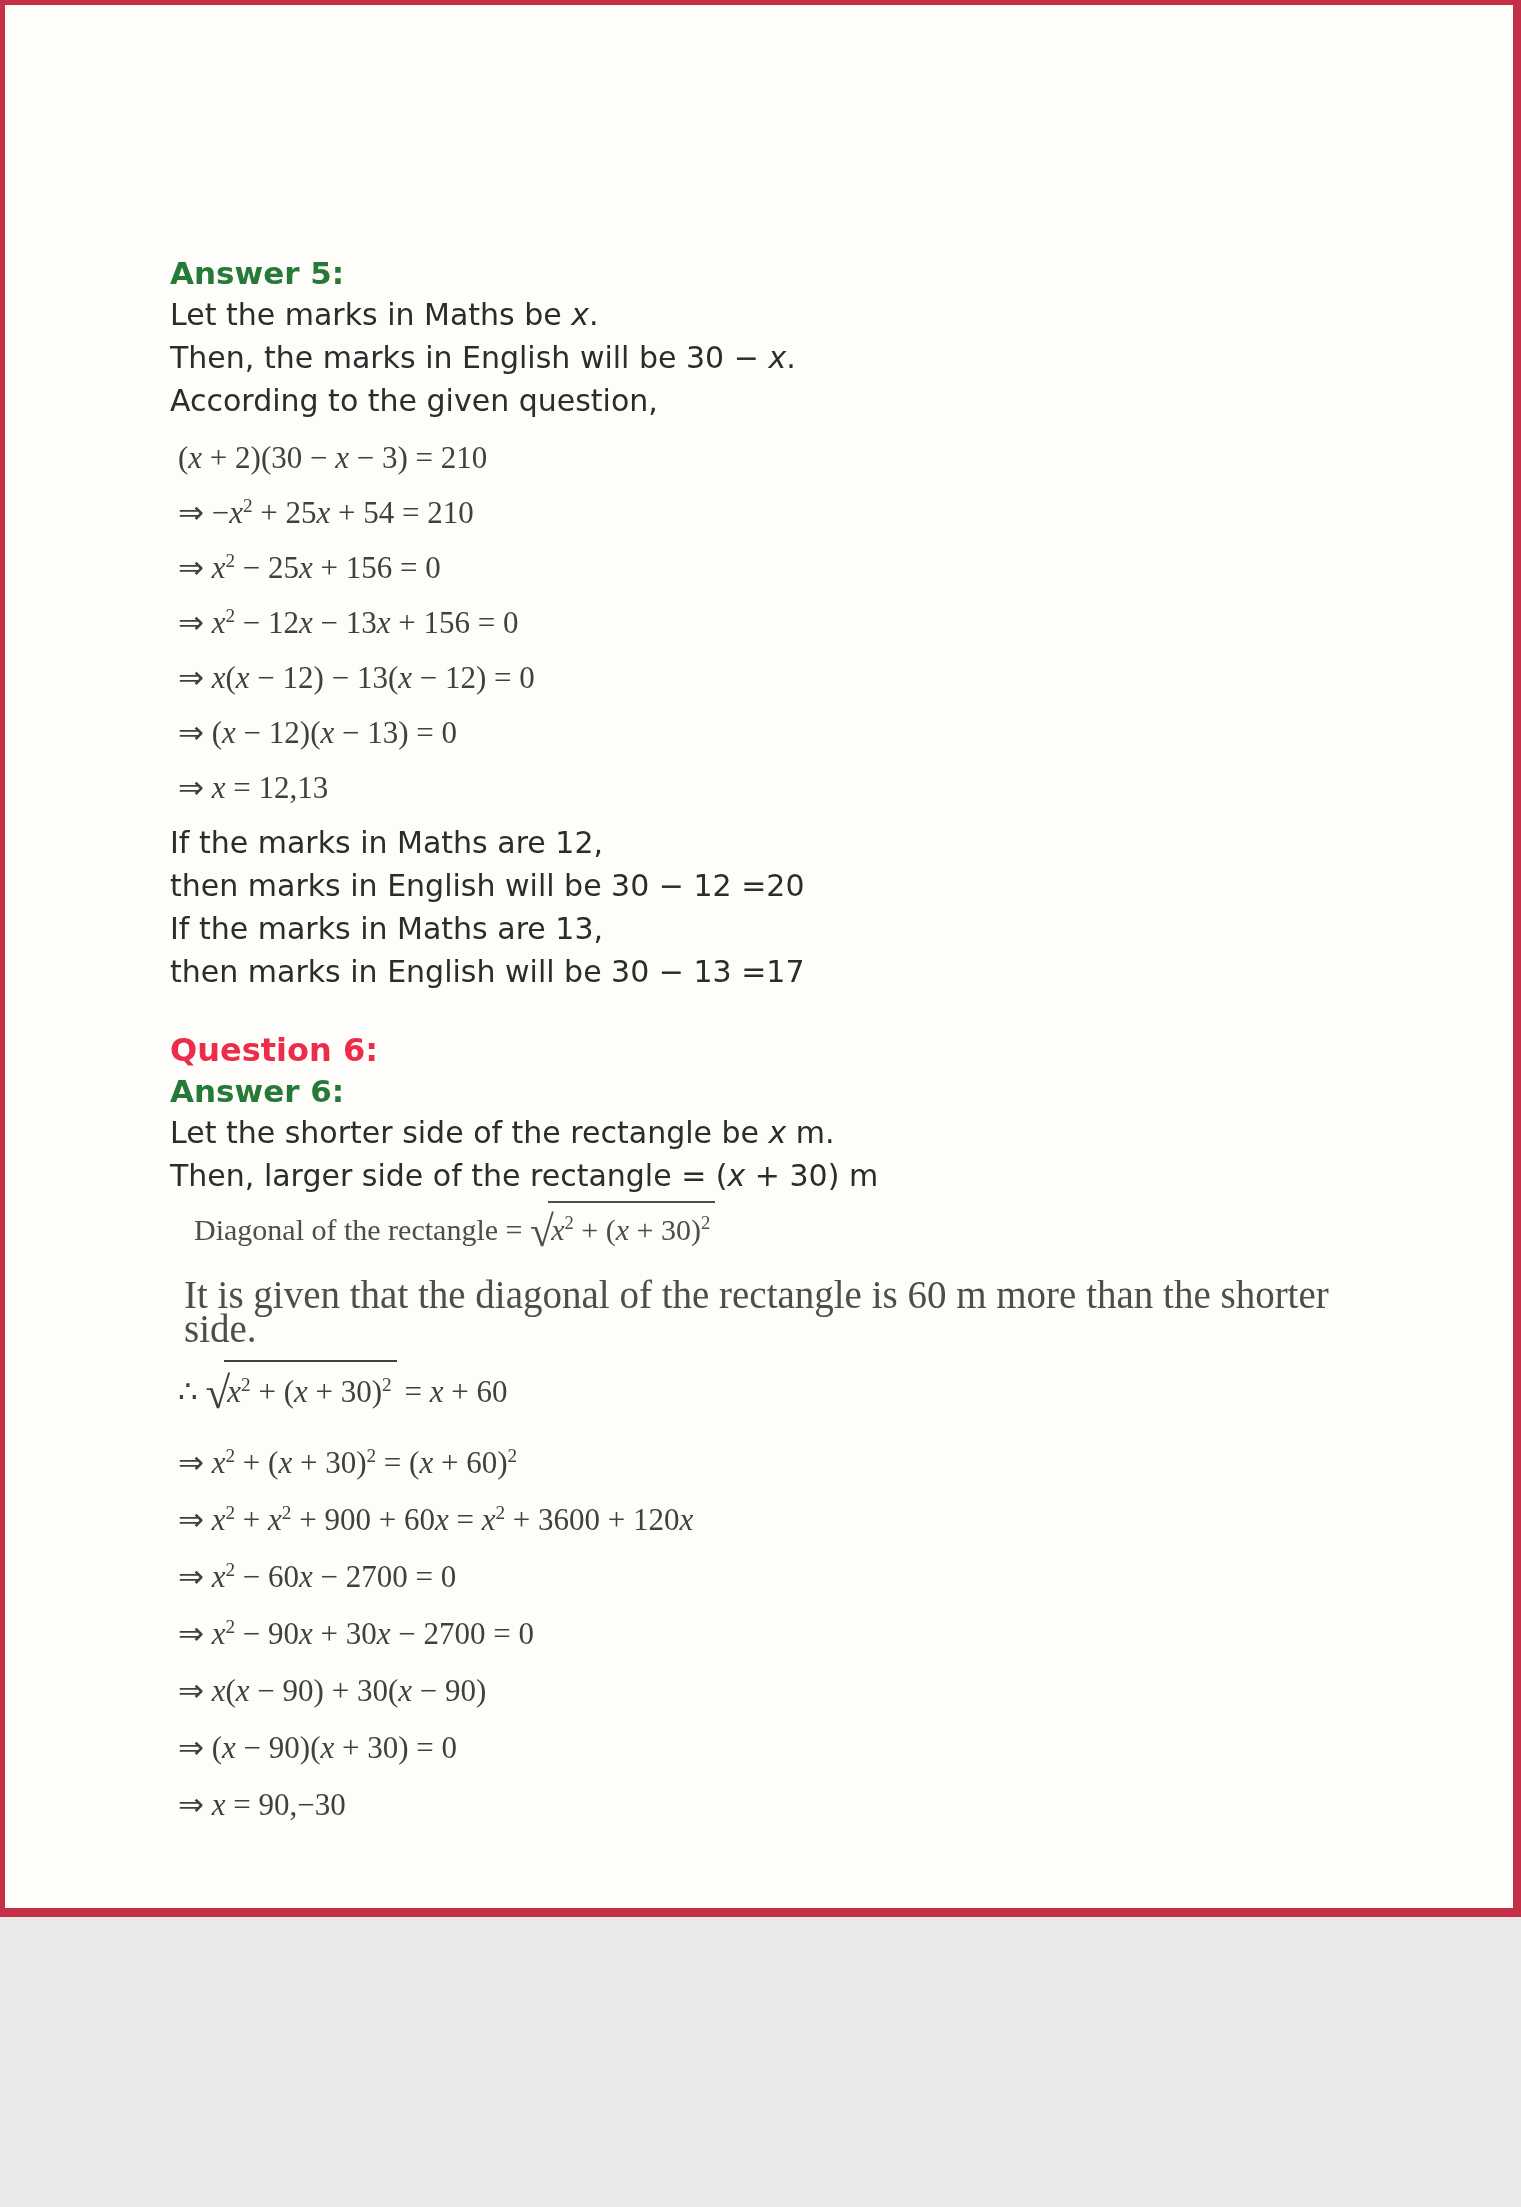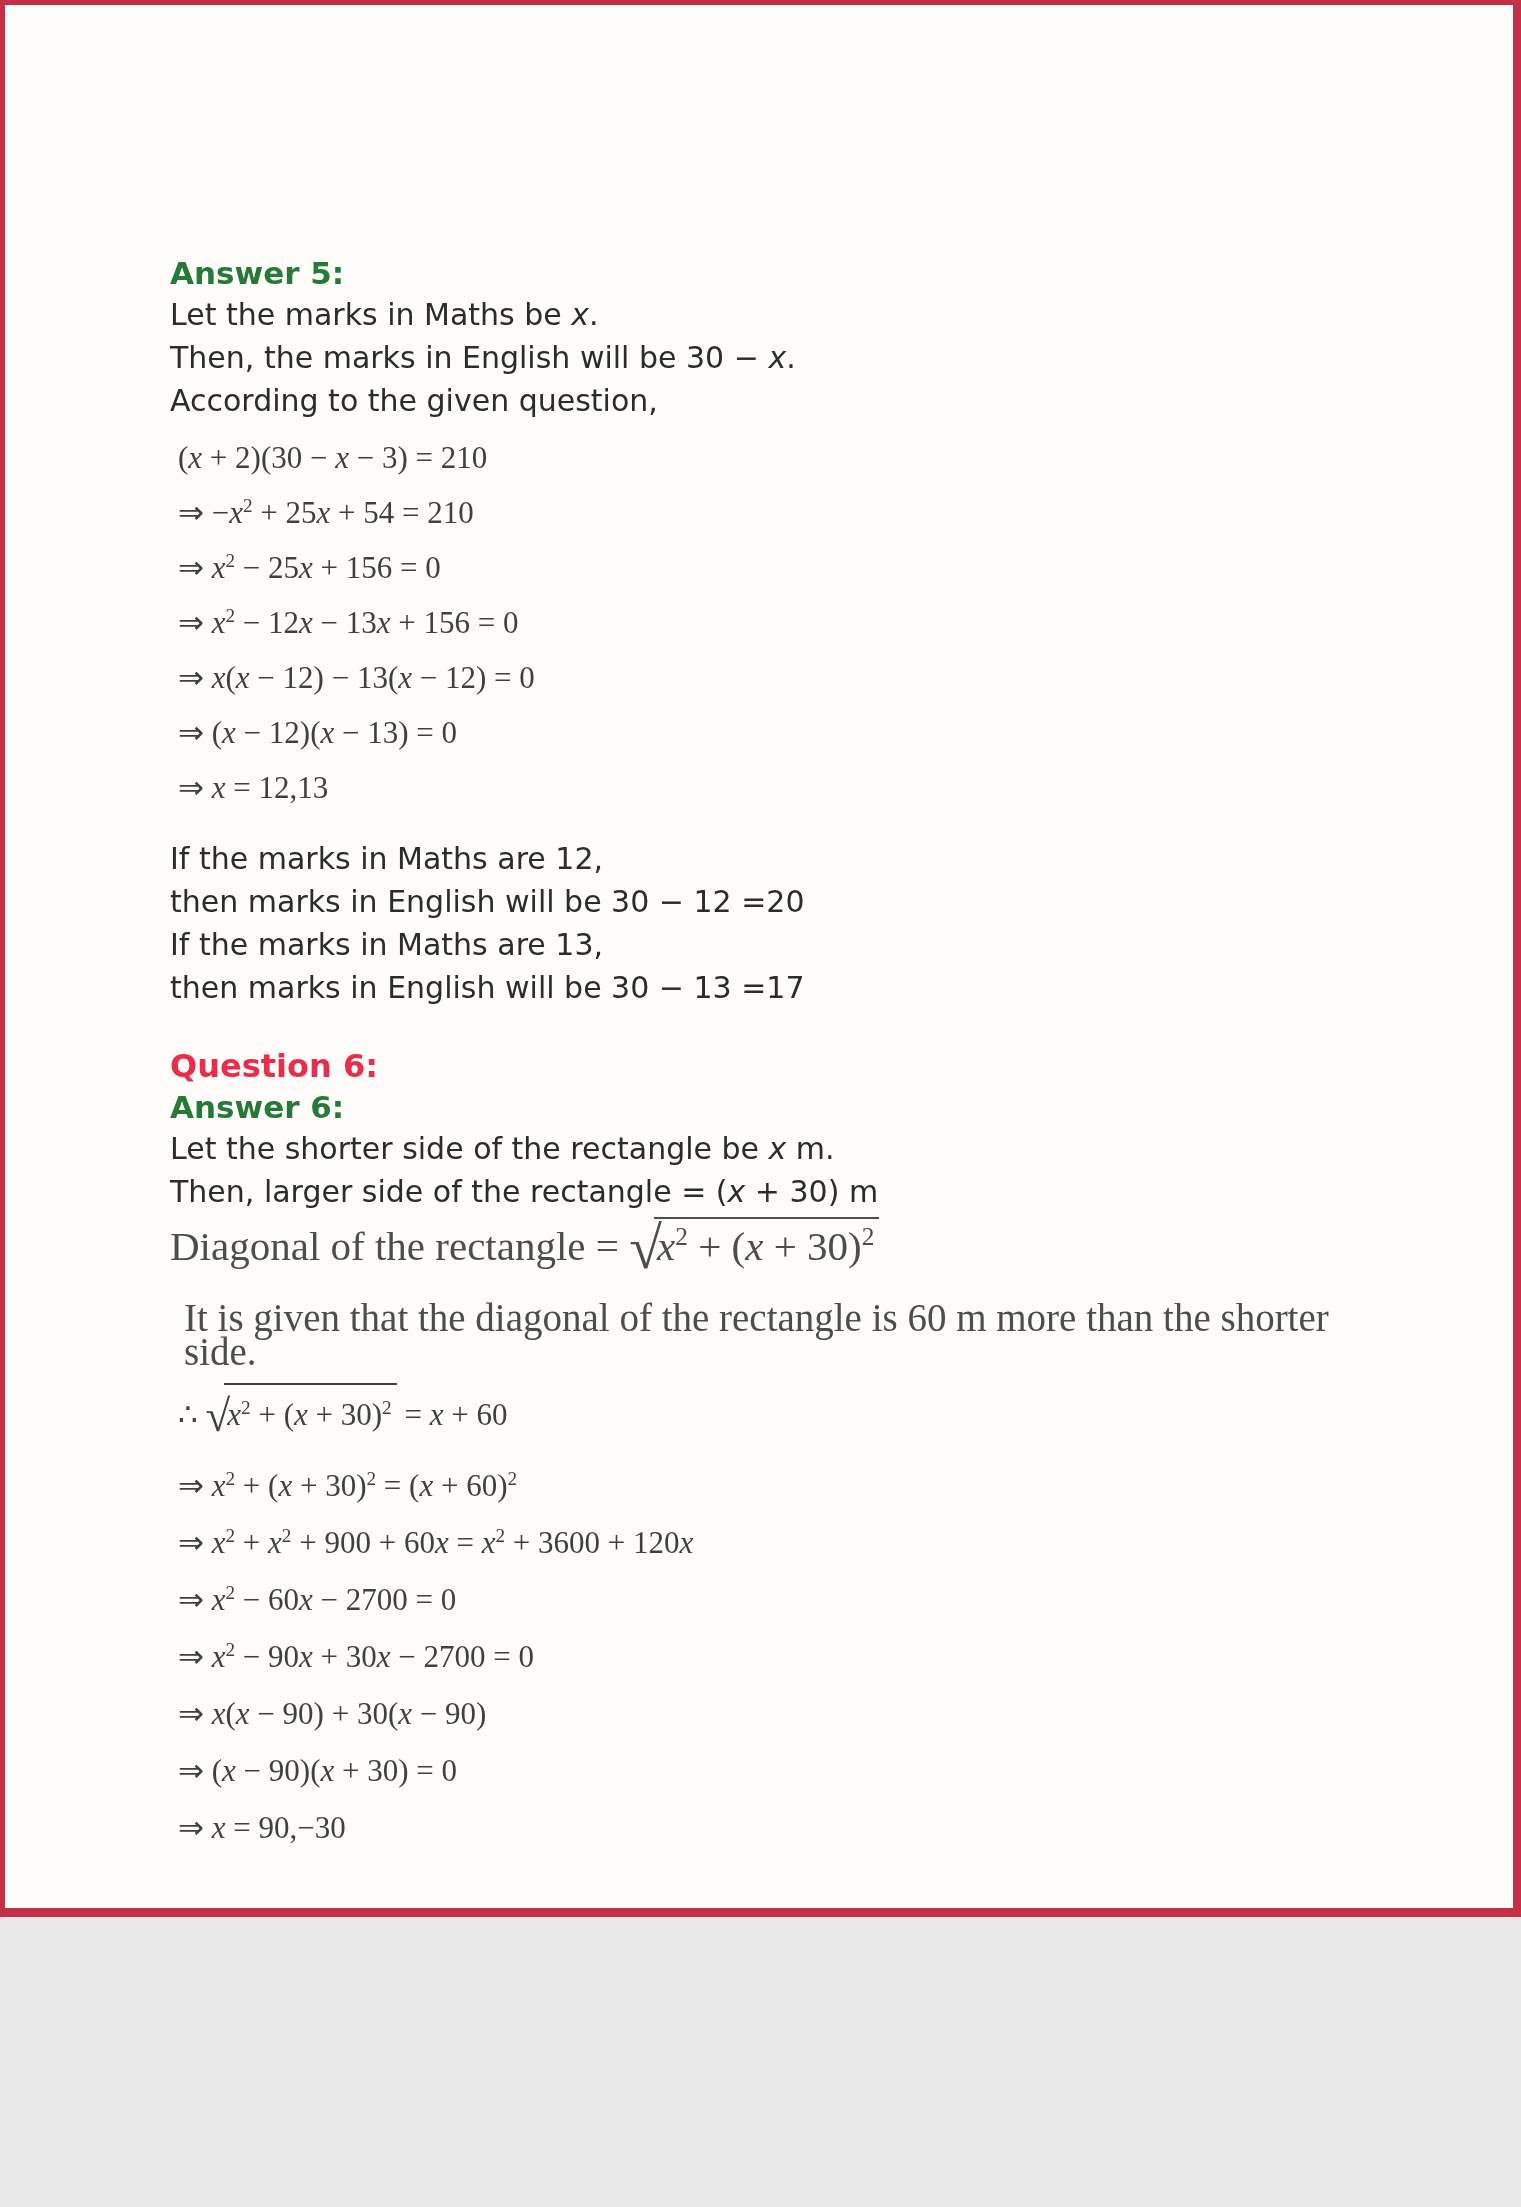--- a/index.html
+++ b/index.html
@@ -13,30 +13,30 @@
     border-width:5px 8px 9px 5px;
     font-family:"DejaVu Sans","Liberation Sans",sans-serif;
     color:#2c2c2c;
     overflow:hidden;
   }
   .content{padding:248px 108px 0 165px;}
   .h-green{color:var(--heading_green,#257a38);font-weight:bold;font-size:31px;line-height:40px;}
   .h-red{color:var(--heading_red,#ec2c4a);font-weight:bold;font-size:32px;line-height:42px;margin-top:36px;}
   .body-line{font-size:30px;line-height:43px;}
   .q-body{font-size:30px;line-height:39px;text-align:justify;width:1235px;}
-  .results{margin-top:22px;}
+  .results{margin-top:6px;}
   i{font-style:italic;}
 
   
   .eq-block{margin:8px 0 0 8px;color:#404040;font-family:"Liberation Serif",serif;}
   .eq{font-size:31px;line-height:55px;white-space:nowrap;}
   .eq-block2 .eq{line-height:57px;}
   .eq.tall{padding:6px 0 14px;}
   .math-serif{color:#4d4d4d;font-family:"Liberation Serif",serif;}
-  .diag-line{font-size:41px;line-height:52px;margin:4px 0 0 0;white-space:nowrap;}
+  .diag-line{font-size:30px;line-height:52px;margin:4px 0 0 24px;white-space:nowrap;}
   .given-line{font-size:39px;line-height:34px;margin:22px 0 0 14px;}
   sup{font-size:0.62em;line-height:0;vertical-align:super;}
   .sqrt{display:inline-block;white-space:nowrap;}
   .sqrt::before{content:"√";display:inline-block;font-size:1.45em;font-style:normal;line-height:1;vertical-align:-0.14em;margin-right:-0.13em;}
   .rad{display:inline-block;border-top:2px solid currentColor;padding:1px 5px 0 3px;}
 
   
   .rule{
     position:absolute;top:2080px;left:180px;width:1205px;height:5px;
     border-radius:3px;

